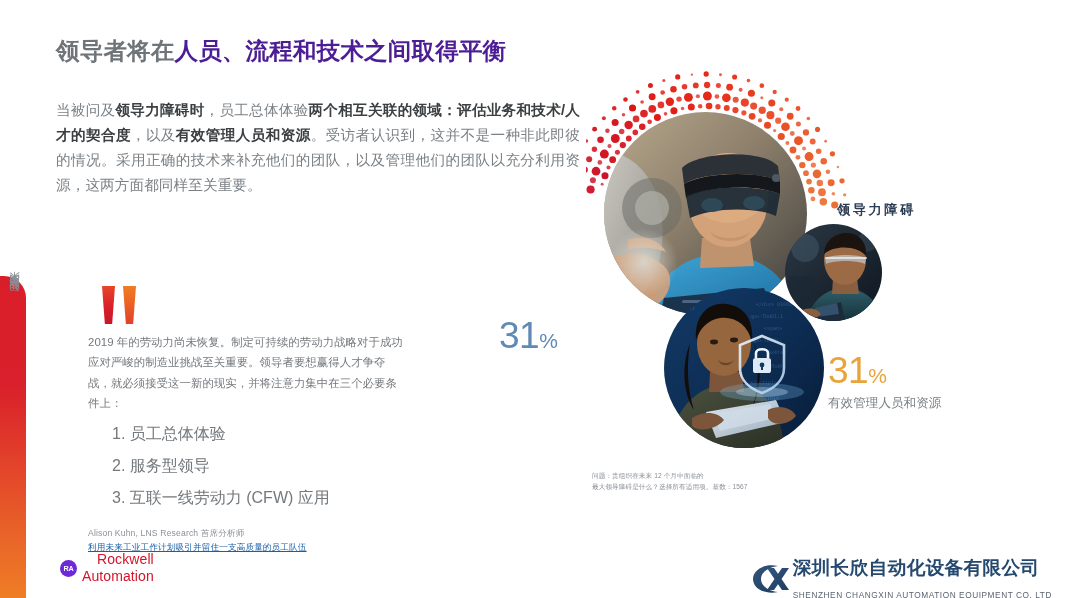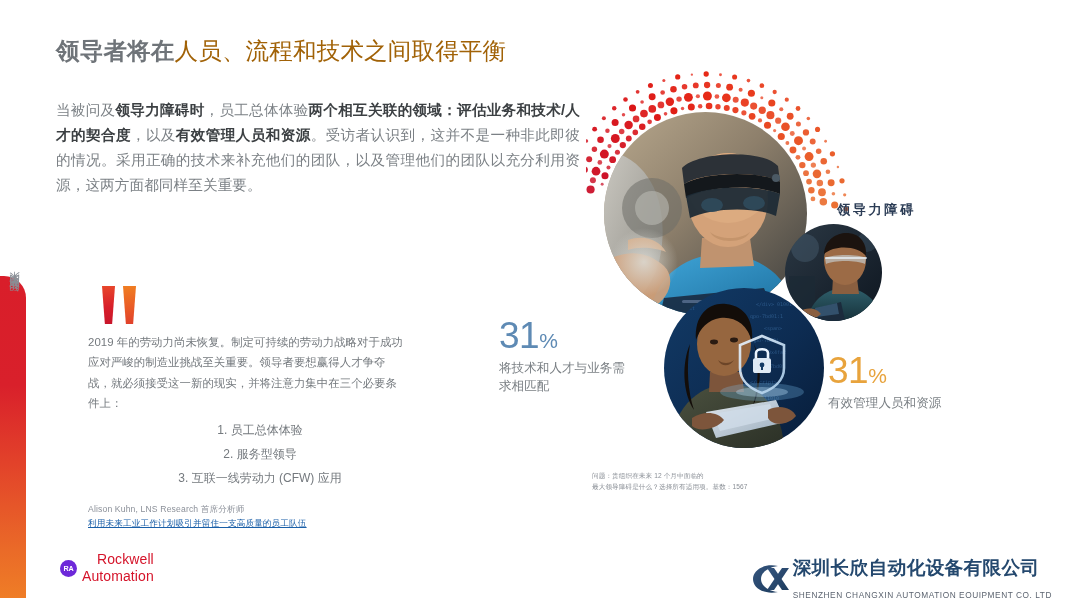--- a/index.html
+++ b/index.html
@@ -57,22 +57,22 @@
     left: 56px;
     top: 36px;
     width: 640px;
     font-size: 23.5px;
     line-height: 1.3;
     color: #6f7479;
     letter-spacing: 0.2px;
     white-space: nowrap;
   }
   .headline .strong {
-    color: #a16207;
-    font-weight: normal;
+    color: #4c1d95;
+    font-weight: bold;
   }
 
   
   .body-copy {
     position: absolute;
     left: 56px;
     top: 98px;
     width: 524px;
     font-size: 14.6px;
     line-height: 1.72;
@@ -111,25 +111,24 @@
   }
   .quote-text {
     font-size: 11.4px;
     line-height: 1.78;
     color: #74797e;
     letter-spacing: 0.05px;
   }
   .quote-list {
     margin-top: 5px;
     padding-left: 24px;
-    font-size: 12px;
+    font-size: 16px;
     line-height: 2.0;
     color: #74797e;
     list-style: none;
-    text-align: center;
   }
   .quote-list li { white-space: nowrap; }
   .quote-attrib {
     margin-top: 13px;
     font-size: 8.6px;
     line-height: 1.62;
     color: #8b9099;
     letter-spacing: 0.15px;
   }
   .quote-attrib .link {
@@ -647,21 +646,20 @@
         <path d="M28 130 C40 122 54 124 60 132 C52 142 34 144 28 138 Z" fill="#7d553b"></path>
         <path d="M104 122 C116 116 128 120 132 128 C124 138 108 138 104 130 Z" fill="#7d553b"></path>
       </svg>
     </div>
   </div>
 
   <div class="collage-label">领导力障碍</div>
 
   <div class="stat-blue">
     <div class="num"><span>31</span><span class="pct">%</span></div>
-    <div class="cap">将技术和人才与业务需求相匹配</div>
   </div>
 
   <div class="stat-orange">
     <div class="num"><span>31</span><span class="pct">%</span></div>
     <div class="cap">有效管理人员和资源</div>
   </div>
 
   <div class="footnote">
     <div>问题：贵组织在未来 12 个月中面临的</div>
     <div>最大领导障碍是什么？选择所有适用项。基数：1567</div>

